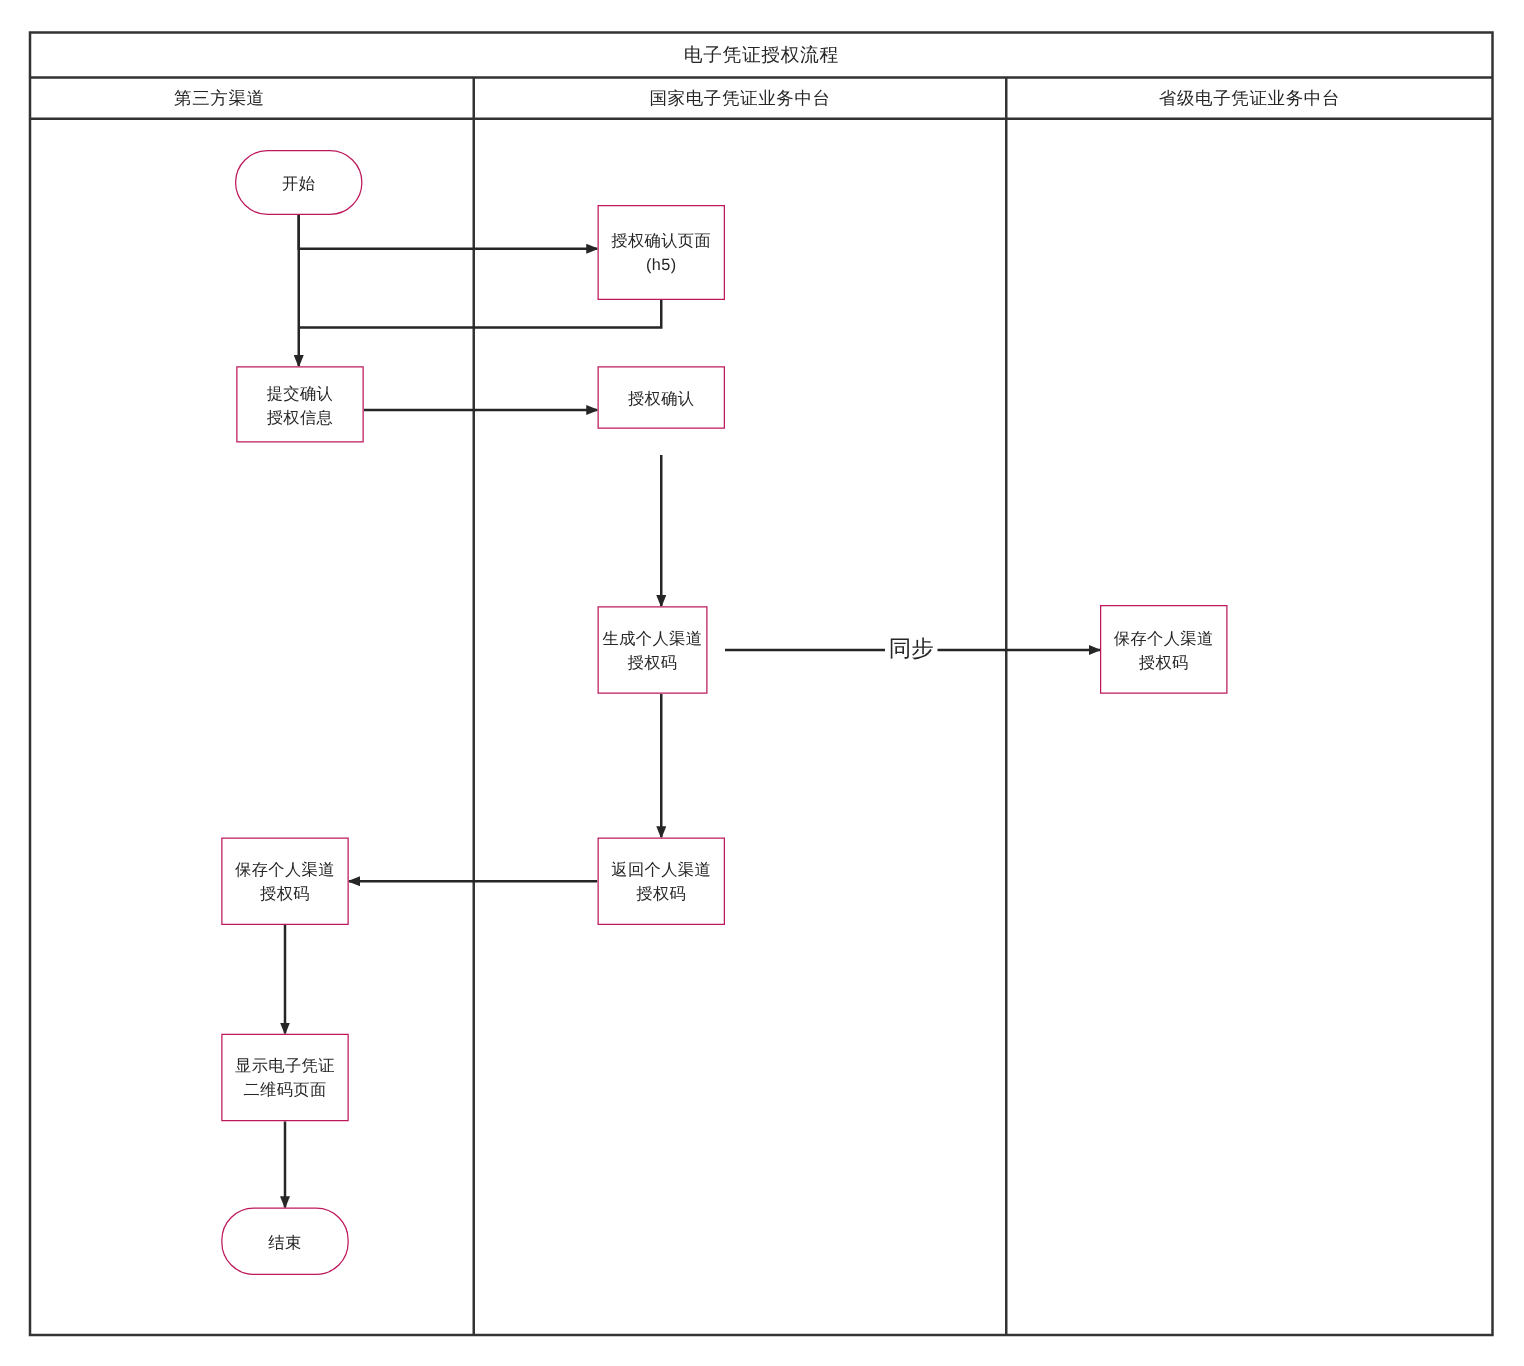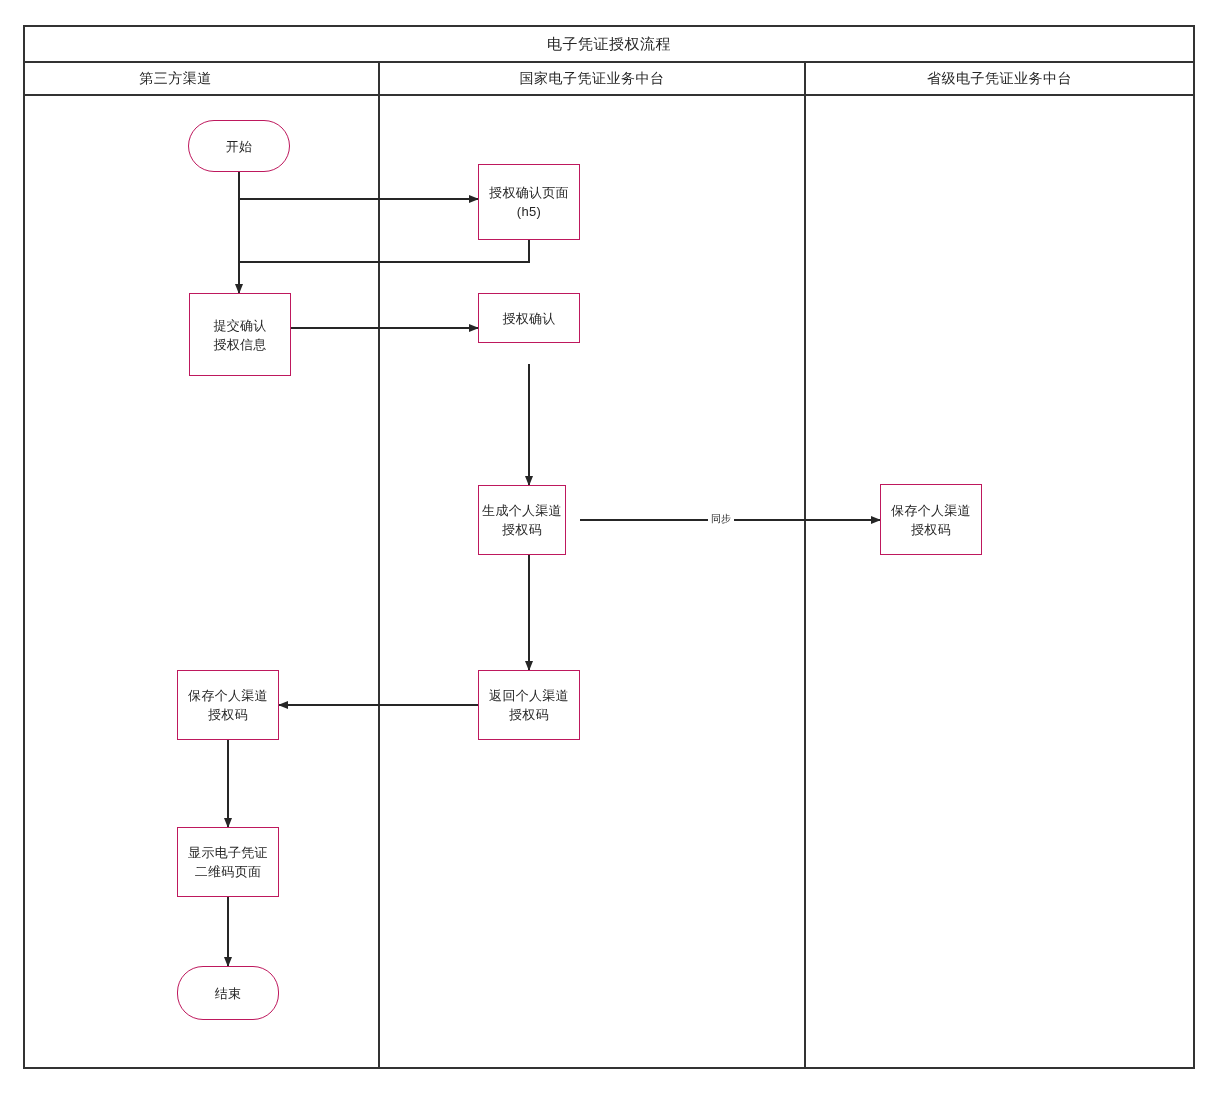--- a/index.html
+++ b/index.html
@@ -68,21 +68,21 @@
     display: flex;
     align-items: center;
     justify-content: center;
     font-size: 15px;
     color: #262626;
     letter-spacing: 0.5px;
   }
   .edge-label {
     position: absolute;
     background: #ffffff;
-    font-size: 10px;
+    font-size: 18px;
     color: #262626;
     padding: 0 3px;
     line-height: 14px;
     text-align: center;
     white-space: nowrap;
   }
 </style>
 </head>
 <body>
 
@@ -139,21 +139,21 @@
 
   <div class="lane-title" style="left:24px; top:62px; width:303px; height:33px;">第三方渠道</div>
   <div class="lane-title" style="left:805px; top:62px; width:389px; height:33px;">省级电子凭证业务中台</div>
   <div class="lane-title" style="left:379px; top:62px; width:426px; height:33px;">国家电子凭证业务中台</div>
 
   <div class="node terminator" style="left:188px; top:120px; width:102px; height:52px;">开始</div>
 
   <div class="node" style="left:478px; top:164px; width:102px; height:76px;">授权确认页面
 (h5)</div>
 
-  <div class="node" style="left:189px; top:293px; width:102px; height:83px;">提交确认
+  <div class="node" style="left:189px; top:293px; width:102px; height:61px;">提交确认
 授权信息</div>
 
   <div class="node" style="left:478px; top:293px; width:102px; height:50px;">授权确认</div>
 
   <div class="node" style="left:478px; top:485px; width:88px; height:70px;">生成个人渠道
 授权码</div>
 
   <div class="node" style="left:880px; top:484px; width:102px; height:71px;">保存个人渠道
 授权码</div>
 

